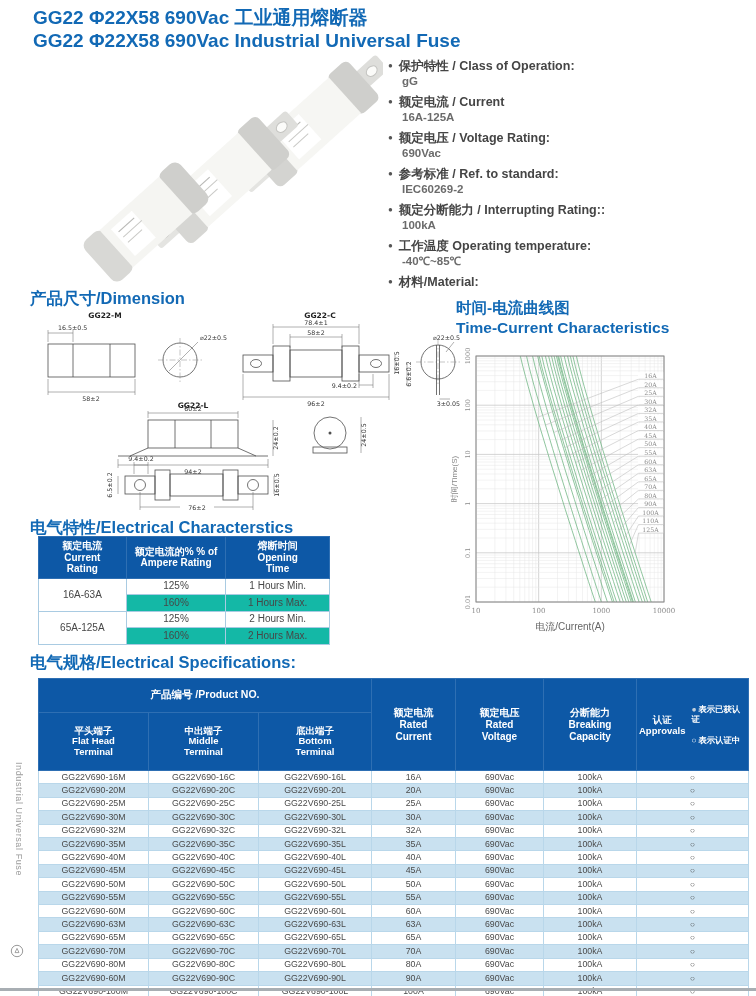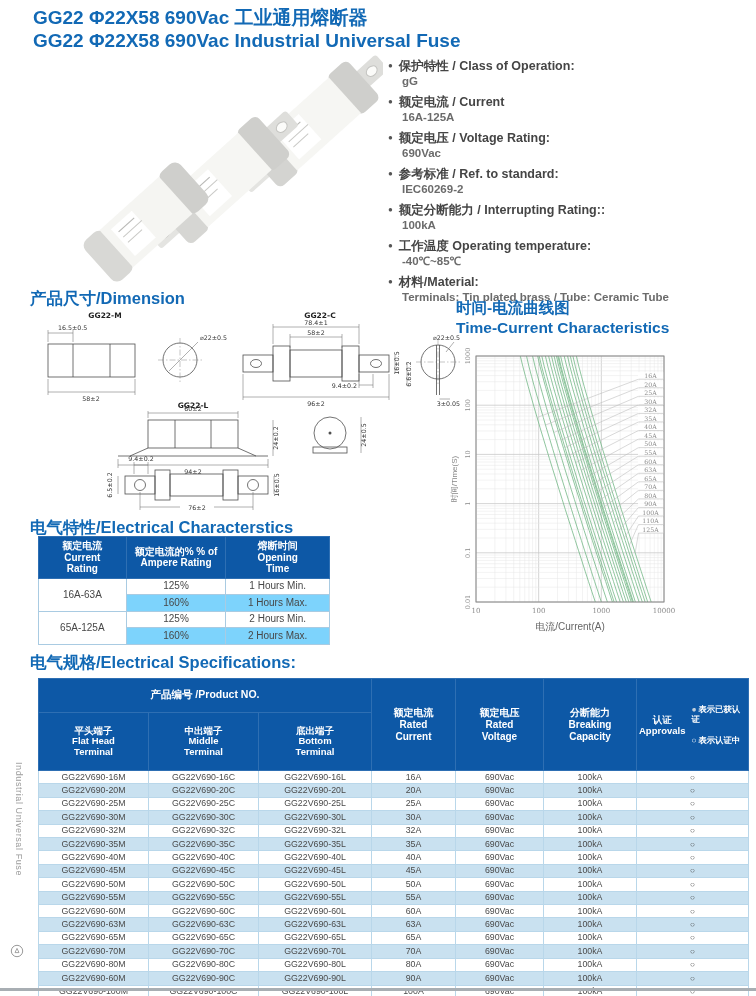--- a/index.html
+++ b/index.html
@@ -32,21 +32,21 @@
   
   #chart-wrap{left:450px;top:344px;}
   
   #photo-wrap{left:28px;top:52px;}
   
   #ec-table{left:38px;top:536px;border-collapse:collapse;width:292px;}
   #ec-table th{background:#0d58a6;color:#fff;font-size:10px;line-height:11.5px;font-weight:bold;
                padding:3px 2px;border:1px solid #2e6fb3;white-space:pre-line;text-align:center;}
   #ec-table td{font-size:10px;color:#474747;text-align:center;padding:1.8px 2px;line-height:12px;
                border:1px solid #a9cbe2;}
-  #ec-table tr.alt td{background:#7dd3fc;}
+  #ec-table tr.alt td{background:#14b8a6;}
   
   #es-table{left:38px;top:678px;border-collapse:collapse;width:710px;table-layout:fixed;}
   #es-table th{background:#0d58a6;color:#fff;font-weight:bold;border:1px solid #2e6fb3;
                white-space:pre-line;text-align:center;}
   th.h-prod{font-size:10.5px;padding:3px 2px;}
   th.h-sub{font-size:9.5px;line-height:10.5px;padding:2px;}
   th.h-col{font-size:10px;line-height:12px;padding:2px;}
   .appr-head{display:flex;align-items:center;justify-content:center;gap:6px;}
   .appr-name{font-size:9.5px;line-height:11px;white-space:pre-line;}
   .legend{text-align:left;font-size:8.3px;line-height:10.5px;font-weight:bold;}
@@ -151,21 +151,20 @@
         <span class="bullet">●</span>
         <div class="spec-label">工作温度 Operating temperature:</div>
       </div>
       <div class="spec-value">-40℃~85℃</div>
     </div>
     <div class="spec-item">
       <div class="spec-head">
         <span class="bullet">●</span>
         <div class="spec-label">材料/Material:</div>
       </div>
-      <div class="spec-value">Terminals: Tin plated brass / Tube: Ceramic Tube</div>
     </div>
   </div>
 
 <div class="abs section-title" id="dim-title">产品尺寸/Dimension</div>
 <div class="abs" id="dim-wrap">
 <svg id="dim-svg" width="430" height="222" viewBox="0 0 430 222">
 
   <text class="dname" x="75" y="16">GG22-M</text>
   <rect class="dr" x="18" y="42" width="87" height="33"></rect>
   <line class="dr" x1="43" y1="42" x2="43" y2="75"></line>

